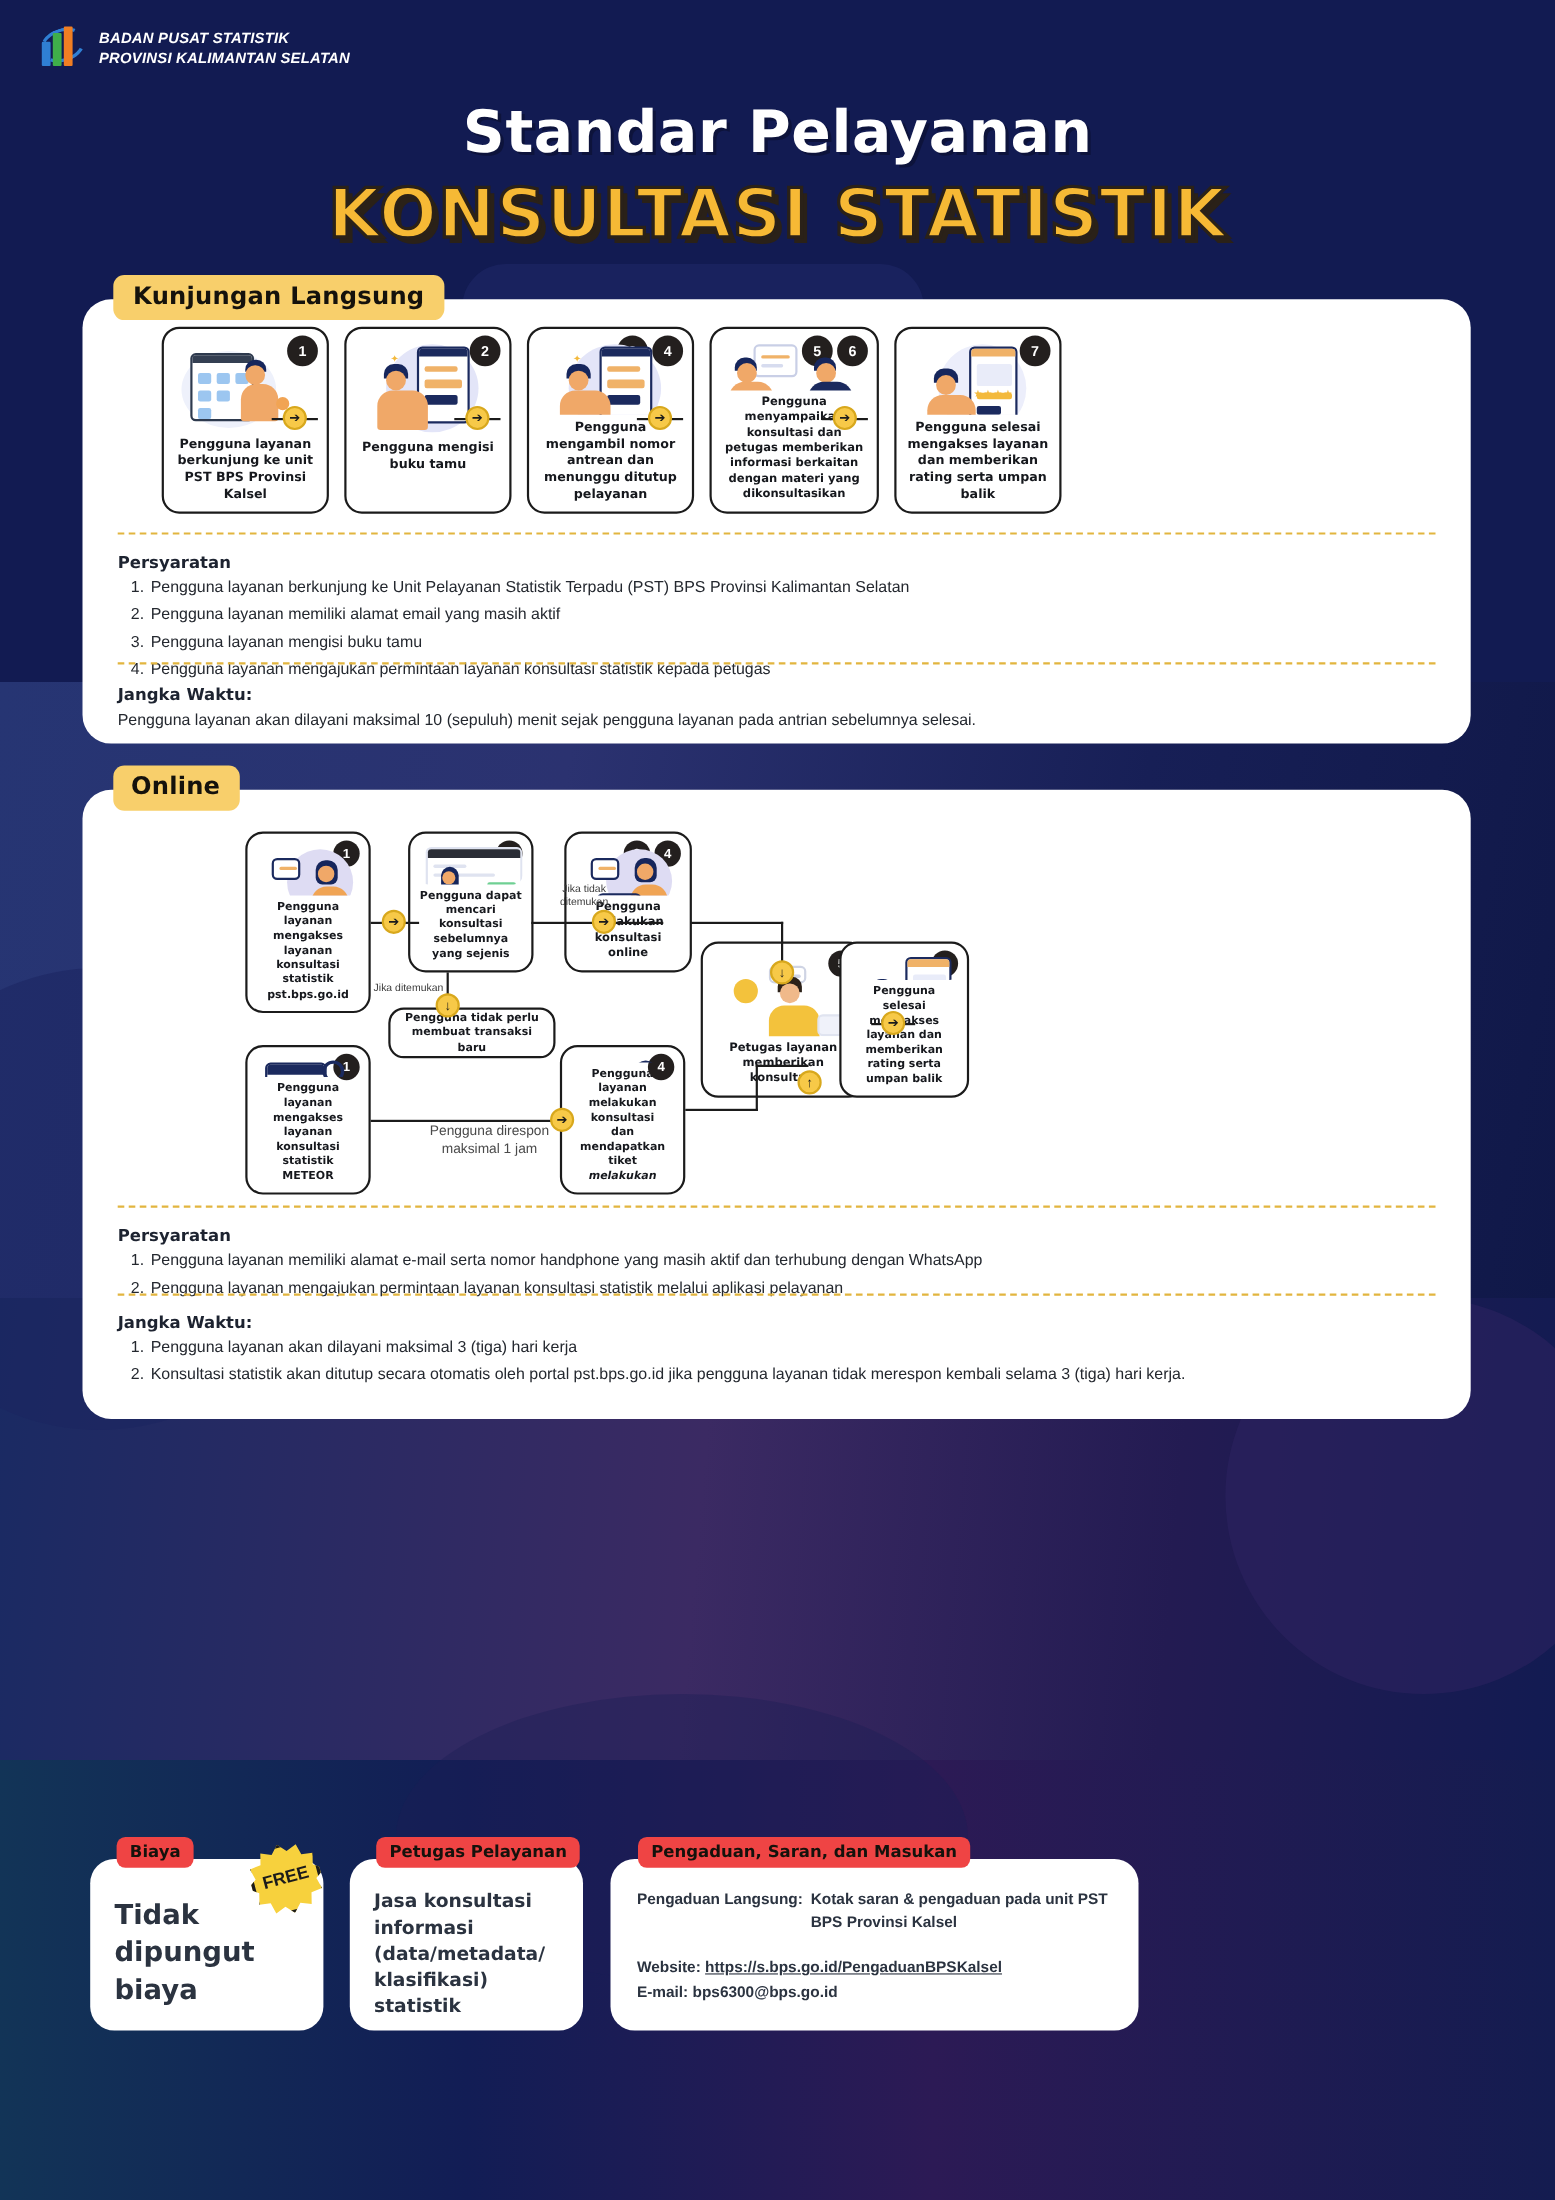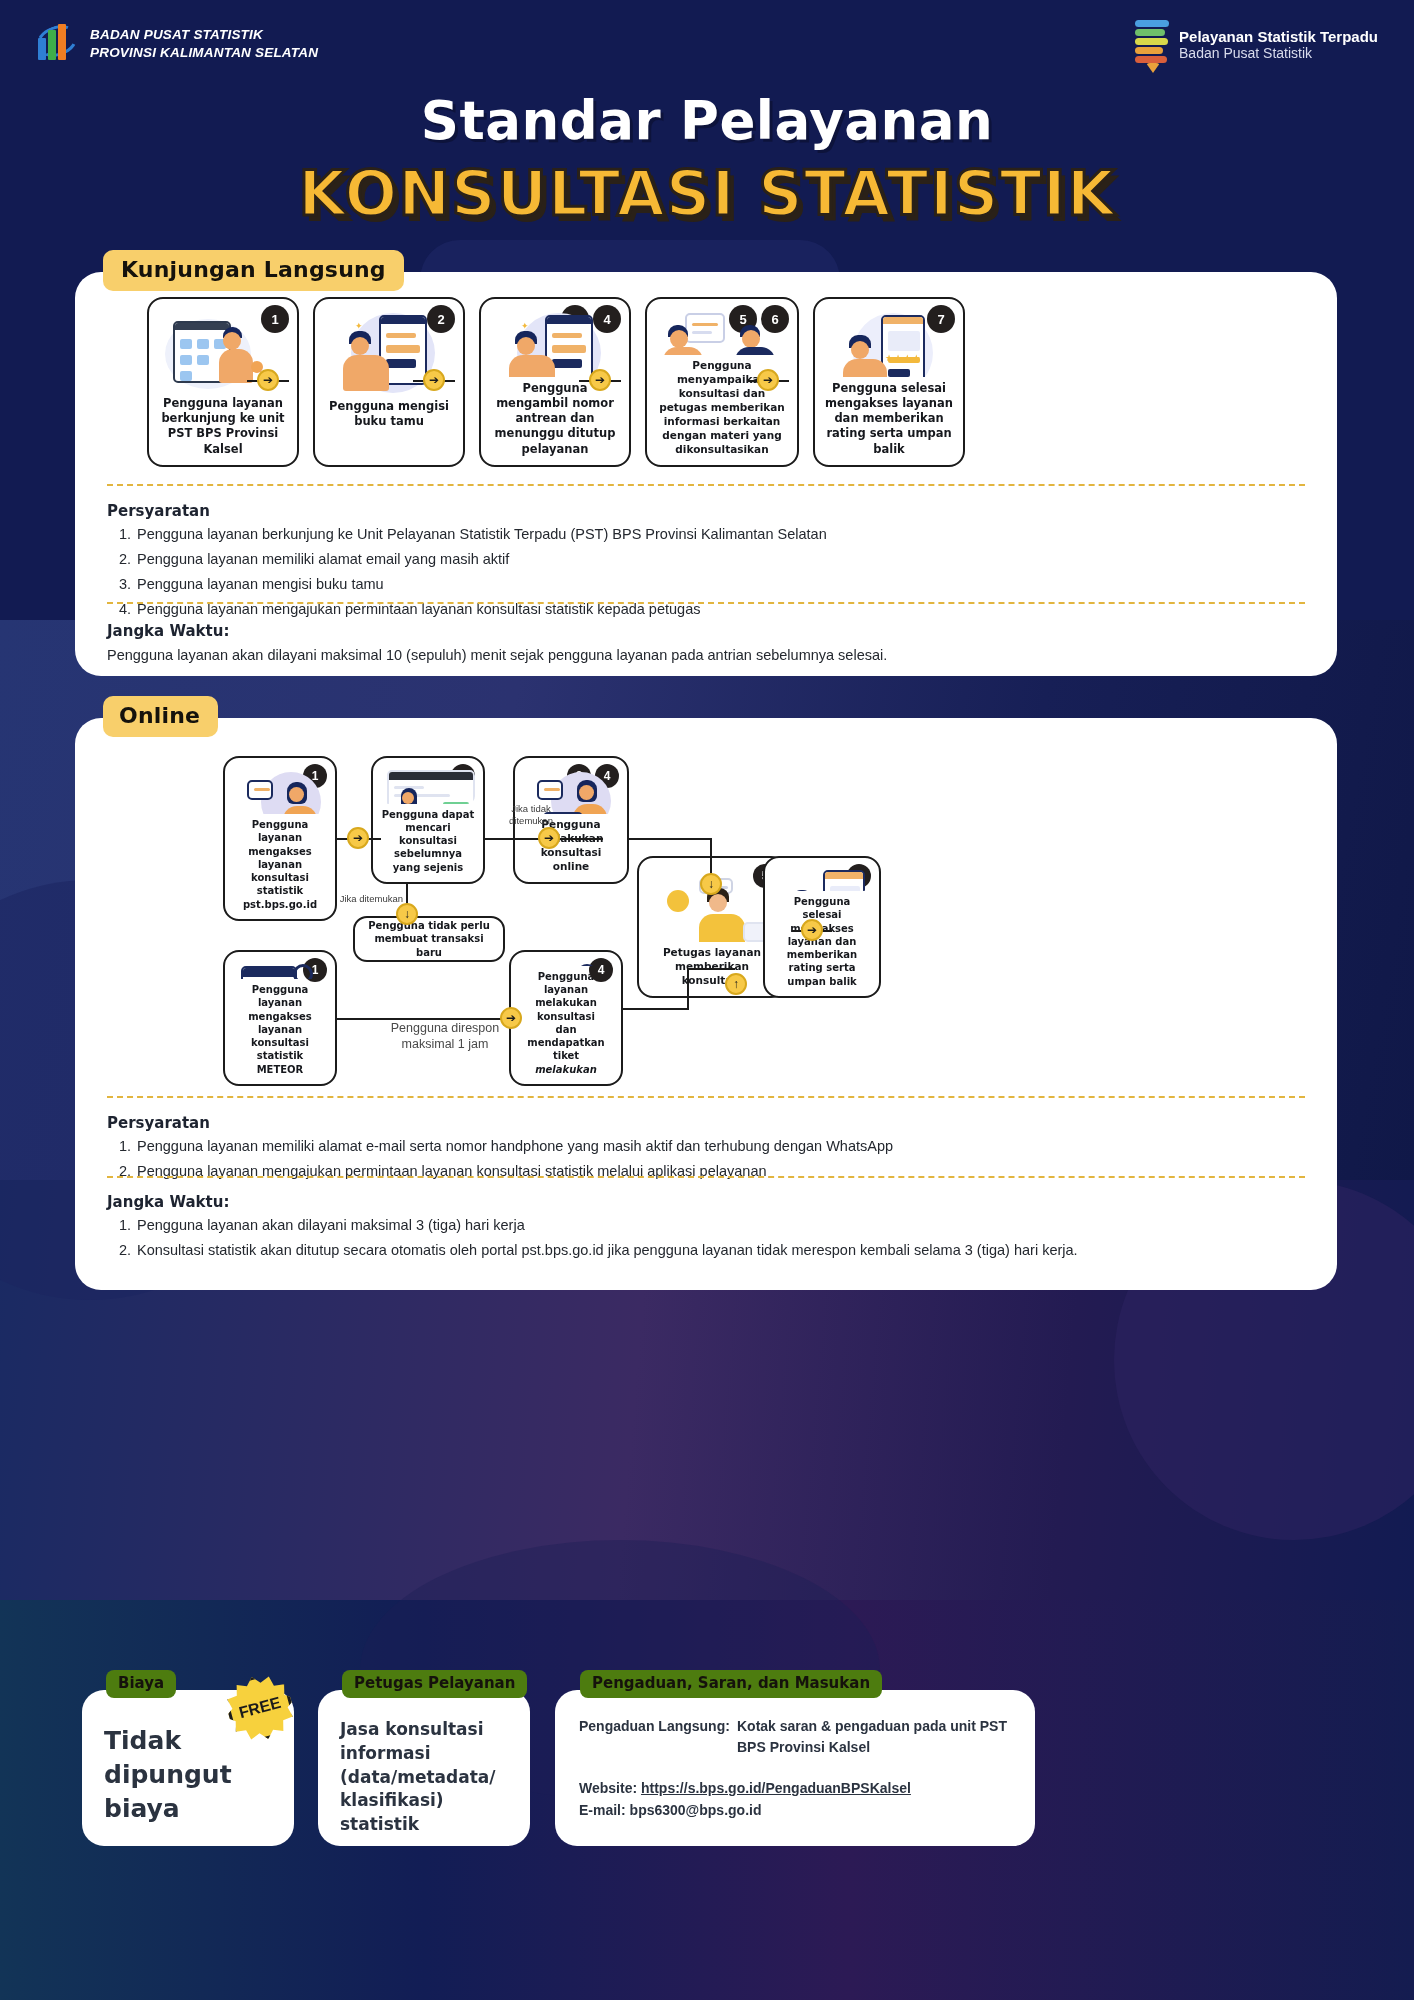--- a/index.html
+++ b/index.html
@@ -140,21 +140,21 @@
   .sec-para { position:absolute; font-size:14.5px; color:#24282f; line-height:1.6; }
 
   
   .bcard { position:absolute; background:#fff; border-radius:22px; z-index:5; }
   #bc-biaya  { left:82px;  top:1690px; width:212px; height:156px; }
   #bc-produk { left:318px; top:1690px; width:212px; height:156px; }
   #bc-adu    { left:555px; top:1690px; width:480px; height:156px; }
   #btag-biaya { left:106px; top:1670px; }
   #btag-produk{ left:342px; top:1670px; }
   #btag-adu   { left:580px; top:1670px; }
-  .btag { position:absolute; z-index:8; background:#4d7c0f; color:#15120c;
+  .btag { position:absolute; z-index:8; background:#ef4444; color:#15120c;
           border-radius:8px; padding:4px 12px 6px; font-size:15px; font-weight:bold;
           font-family:"DejaVu Sans", sans-serif; }
   .bcard .big-text { position:absolute; left:22px; top:34px; font-size:25px; font-weight:bold;
                      color:#2b3340; line-height:1.35; font-family:"DejaVu Sans", sans-serif; }
   .bcard .mid-text { position:absolute; left:22px; top:28px; right:14px; font-size:17px; font-weight:bold;
                      color:#2b3340; line-height:1.4; font-family:"DejaVu Sans", sans-serif; }
   .free-badge {
     position:absolute; left:228px; top:1676px; width:64px; height:64px; z-index:9;
     background:#f7d13d; color:#1b1b1b; font-weight:bold; font-size:16px;
     display:flex; align-items:center; justify-content:center;
@@ -195,34 +195,20 @@
       <div class="ring"></div>
       <div class="bar b1"></div>
         <div class="bar b2"></div>
         <div class="bar b3"></div>
     </div>
     <div class="txt">
       <div>BADAN PUSAT STATISTIK</div>
       <div>PROVINSI KALIMANTAN SELATAN</div>
     </div>
   </div>
-  <div class="logo-right">
-    <div class="pst-mark">
-      <span class="l1"></span>
-        <span class="l2"></span>
-        <span class="l3"></span>
-      <span class="l4"></span>
-        <span class="l5"></span>
-        <span class="tip"></span>
-    </div>
-    <div>
-      <div class="txt1">Pelayanan Statistik Terpadu</div>
-      <div class="txt2">Badan Pusat Statistik</div>
-    </div>
-  </div>
 </div>
 
 <div class="title-wrap">
   <div class="title-main">Standar Pelayanan</div>
   <div class="title-sub">KONSULTASI STATISTIK</div>
 </div>
 
 <div class="panel-tag" id="tag-visit">Kunjungan Langsung</div>
 <div class="panel" id="panel-visit">
 

